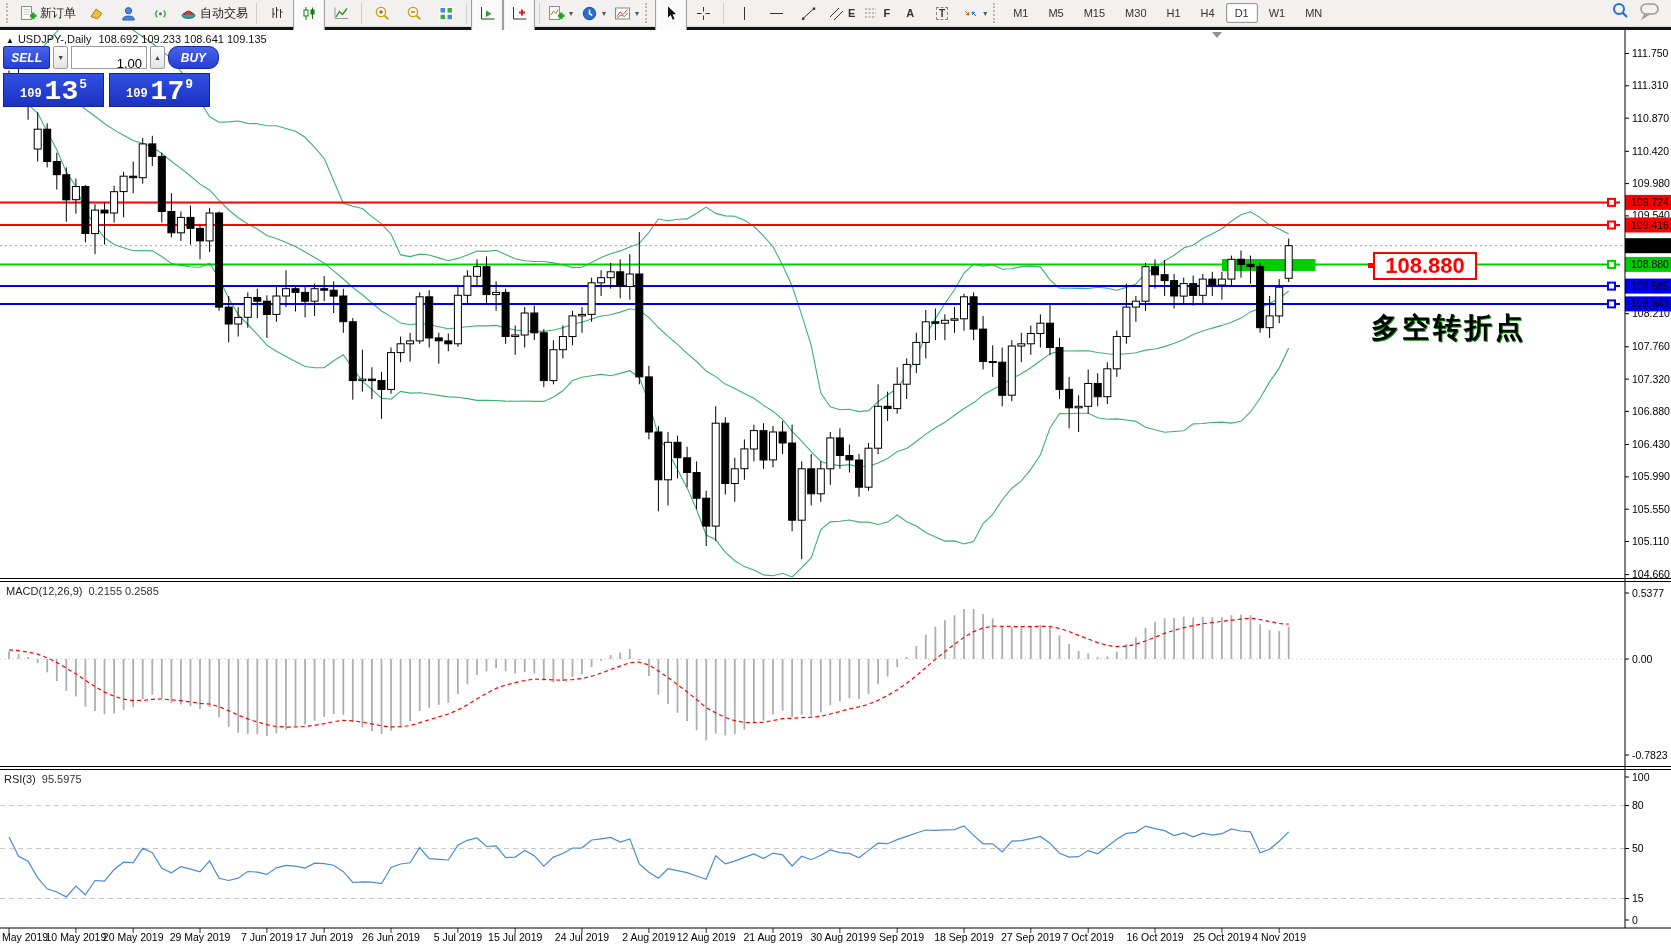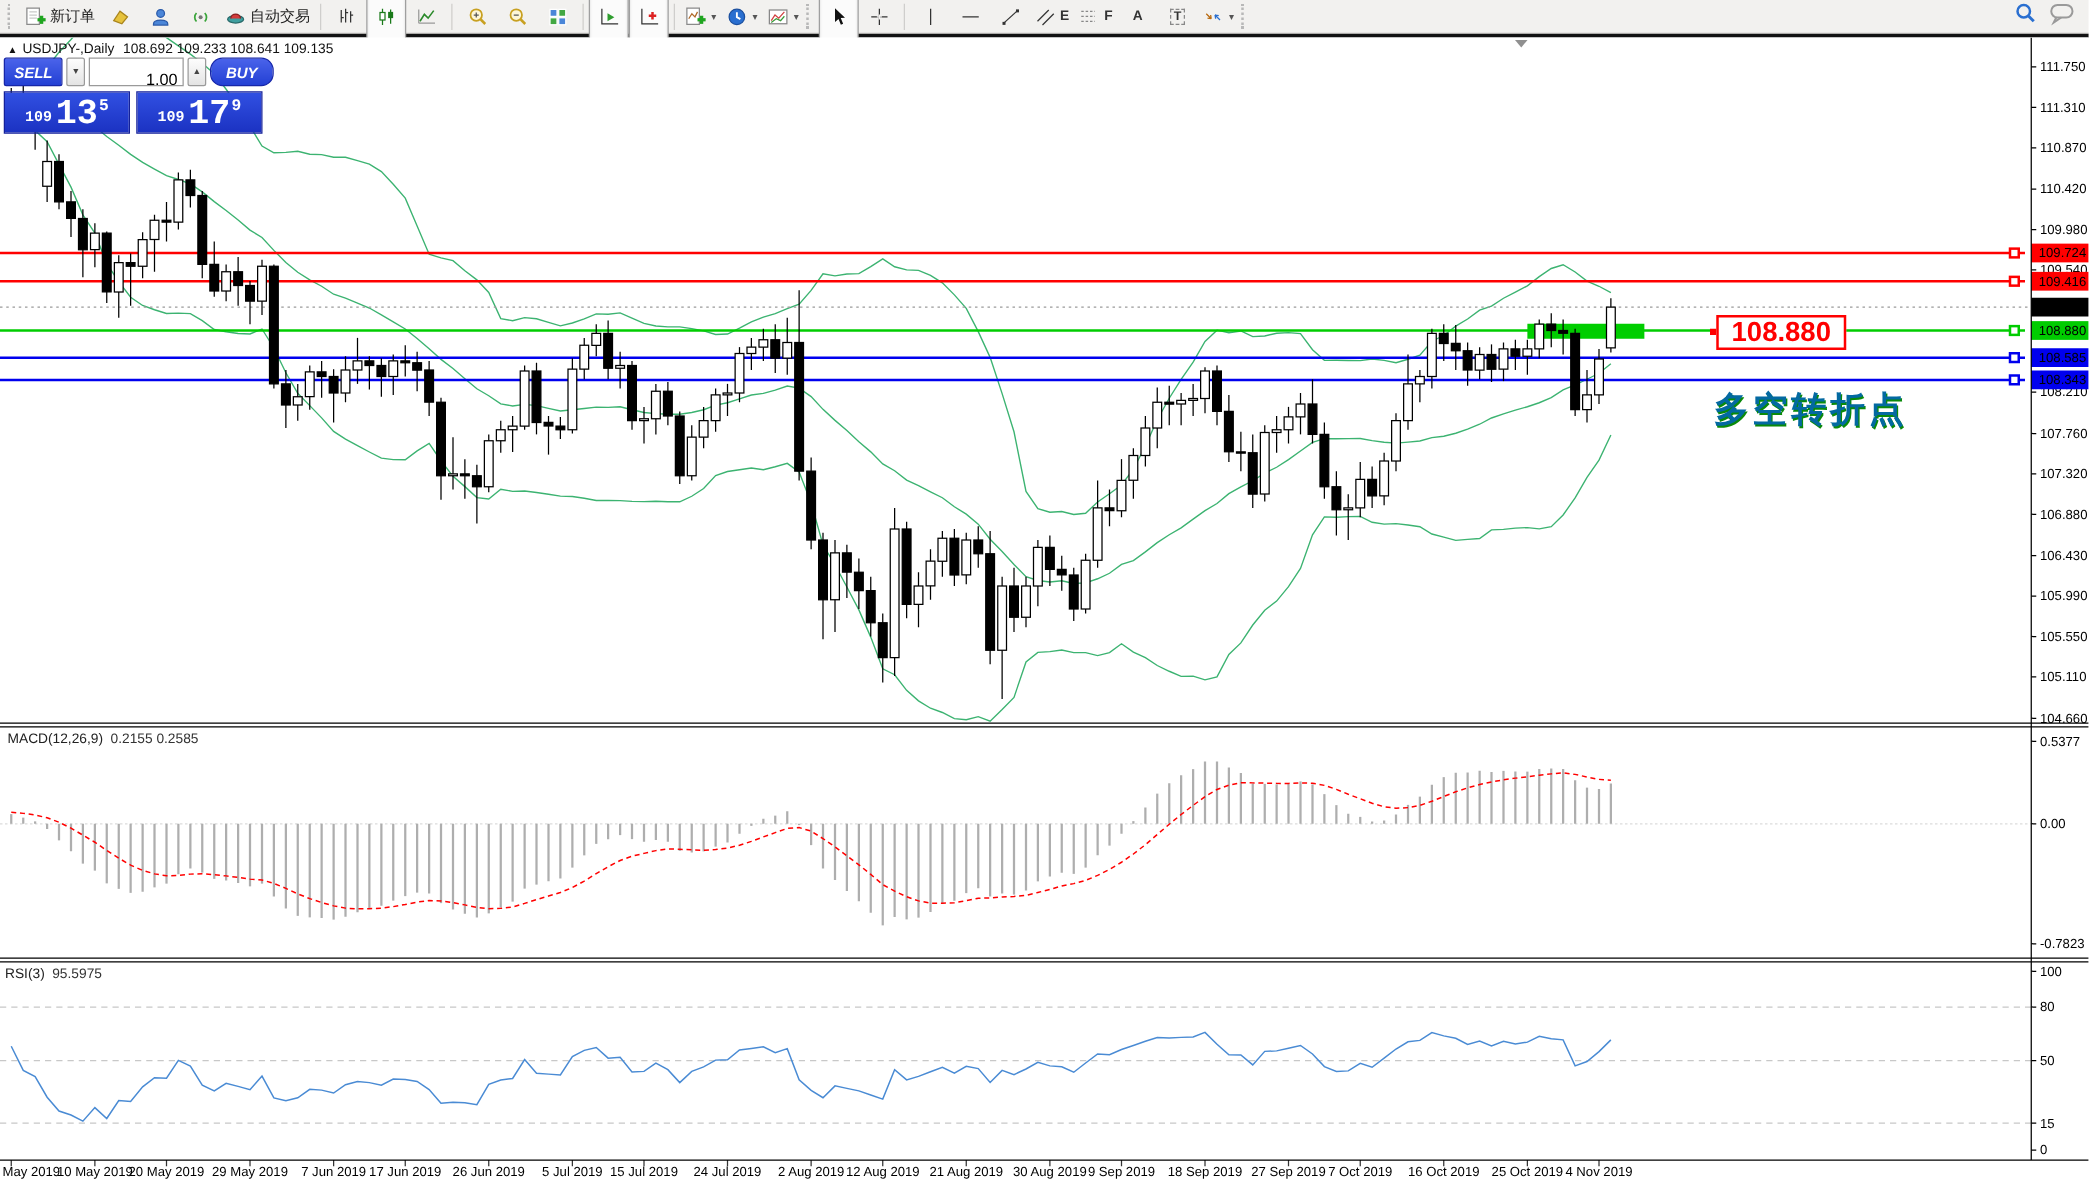--- a/index.html
+++ b/index.html
@@ -49,21 +49,21 @@
   .tp-big{font-size:28px;font-weight:bold;line-height:26px;}
   .tp-sup{font-size:13px;font-weight:bold;margin:0 0 13px 1px;}
   
   .ind-header{position:absolute;font-size:11px;color:#222;z-index:4;white-space:nowrap;}
   .ind-values{margin-left:6px;color:#333;}
   
   .price-box{position:absolute;left:1373px;top:222px;width:100px;height:24px;background:#fff;
     border:2px solid #ff0000;color:#ff0000;font-size:22px;font-weight:bold;text-align:center;
     line-height:24px;z-index:6;}
   .price-box-handle{position:absolute;left:1368px;top:233px;width:5px;height:5px;background:#ff0000;z-index:6;}
-  .cn-note{position:absolute;left:1371px;top:279px;font-size:28px;font-weight:bold;color:#0369a1;
+  .cn-note{position:absolute;left:1371px;top:279px;font-size:28px;font-weight:bold;color:#000000;
     letter-spacing:3px;z-index:6;text-shadow:1px 1px 0 #0a8a0a;white-space:nowrap;}
 </style>
 </head>
 <body>
 
 <div class="toolbar">
   <div class="tgrip"></div>
 
   <div class="tbtn">
     <span>
@@ -294,20 +294,31 @@
         <svg width="17" height="17">
           <path d="M3 6l4 4M7 10l-0.5-3M7 10l-3 -0.5" stroke="#b86a10" fill="none"></path>
           <path d="M14 11l-4-4M10 7l0.5 3M10 7l3 0.5" stroke="#2a6fd0" fill="none"></path>
         </svg>
       </span>
     <span class="caret">▾</span>
   </div>
 
   <div class="tgrip"></div>
 
+  <div class="tf-wrap">
+      <div class="tfbtn">M1</div>
+      <div class="tfbtn">M5</div>
+      <div class="tfbtn">M15</div>
+      <div class="tfbtn">M30</div>
+      <div class="tfbtn">H1</div>
+      <div class="tfbtn">H4</div>
+      <div class="tfbtn pressed">D1</div>
+      <div class="tfbtn">W1</div>
+      <div class="tfbtn">MN</div>
+    </div>
 
   <div class="tb-right">
     <span><svg width="20" height="20">
           <circle cx="8" cy="8" r="5" fill="none" stroke="#2a6fd0" stroke-width="2"></circle>
           <line x1="11.8" y1="11.8" x2="16" y2="16" stroke="#2a6fd0" stroke-width="2.4"></line>
         </svg></span>
     <span><svg width="22" height="20">
           <rect x="2" y="3" width="17" height="10" rx="5" fill="none" stroke="#9a9a9a" stroke-width="1.6"></rect>
           <path d="M6 13l-2 4 6-4" fill="none" stroke="#9a9a9a" stroke-width="1.6"></path>
         </svg></span>

